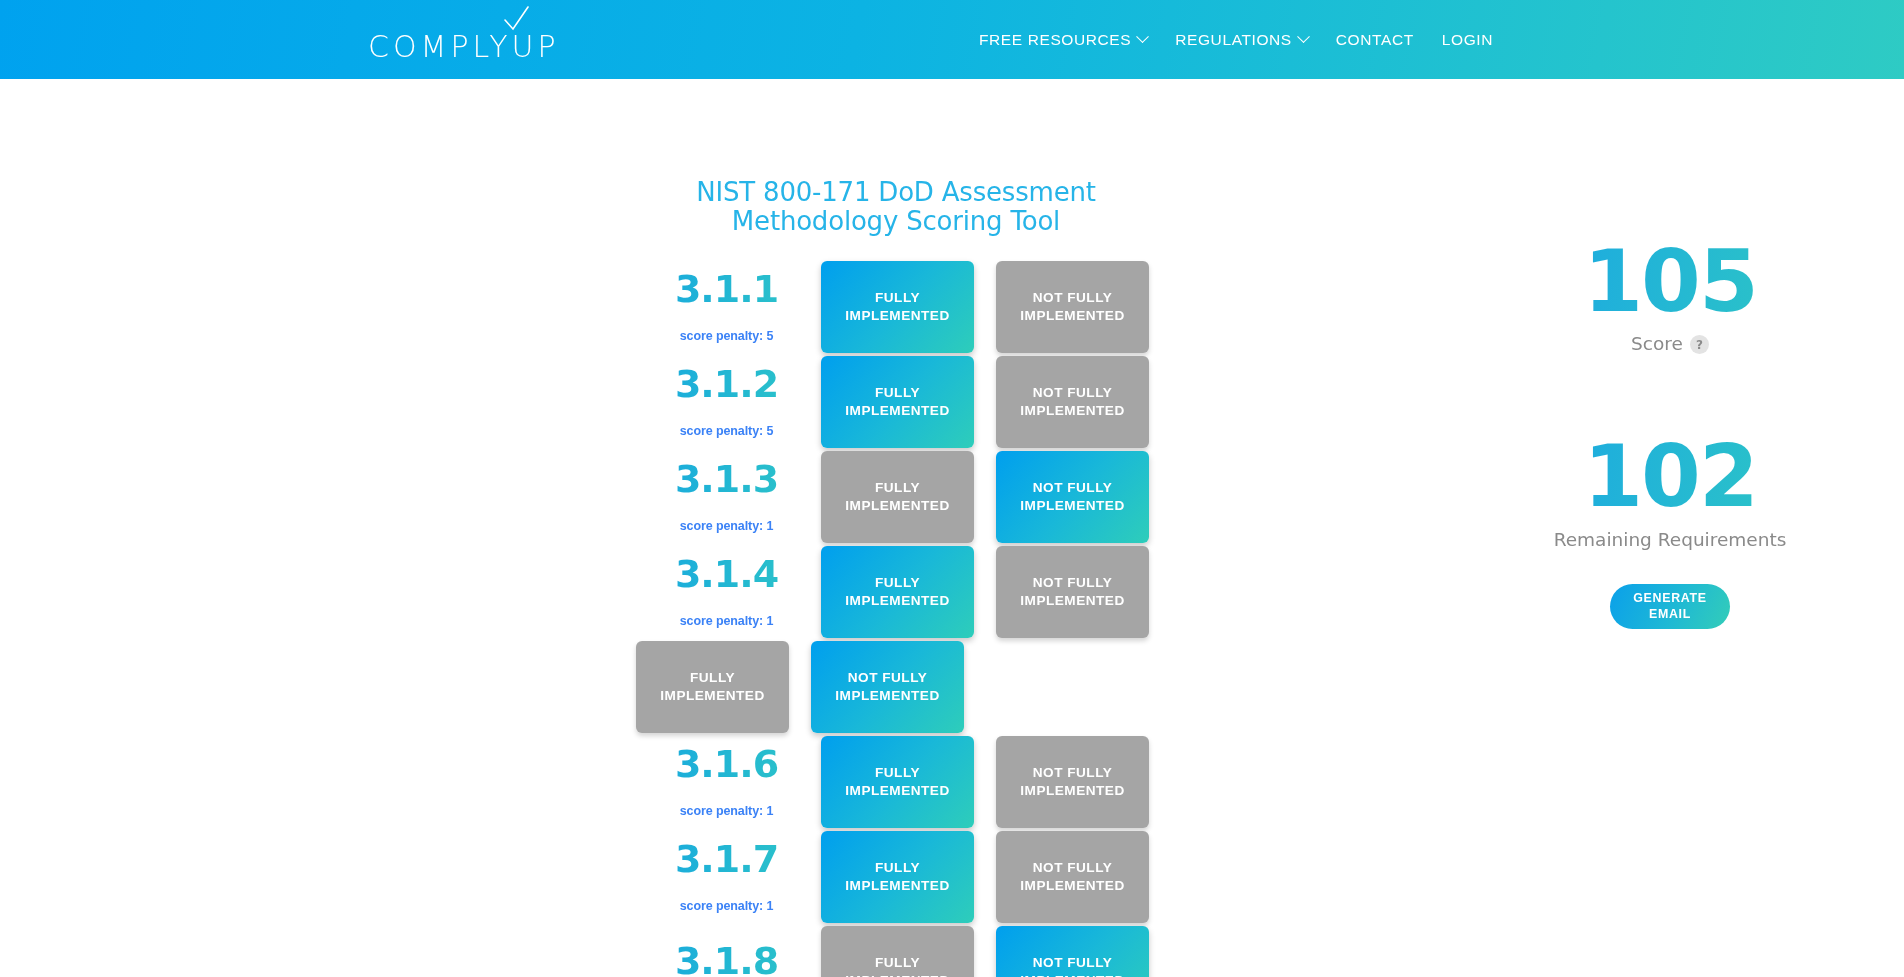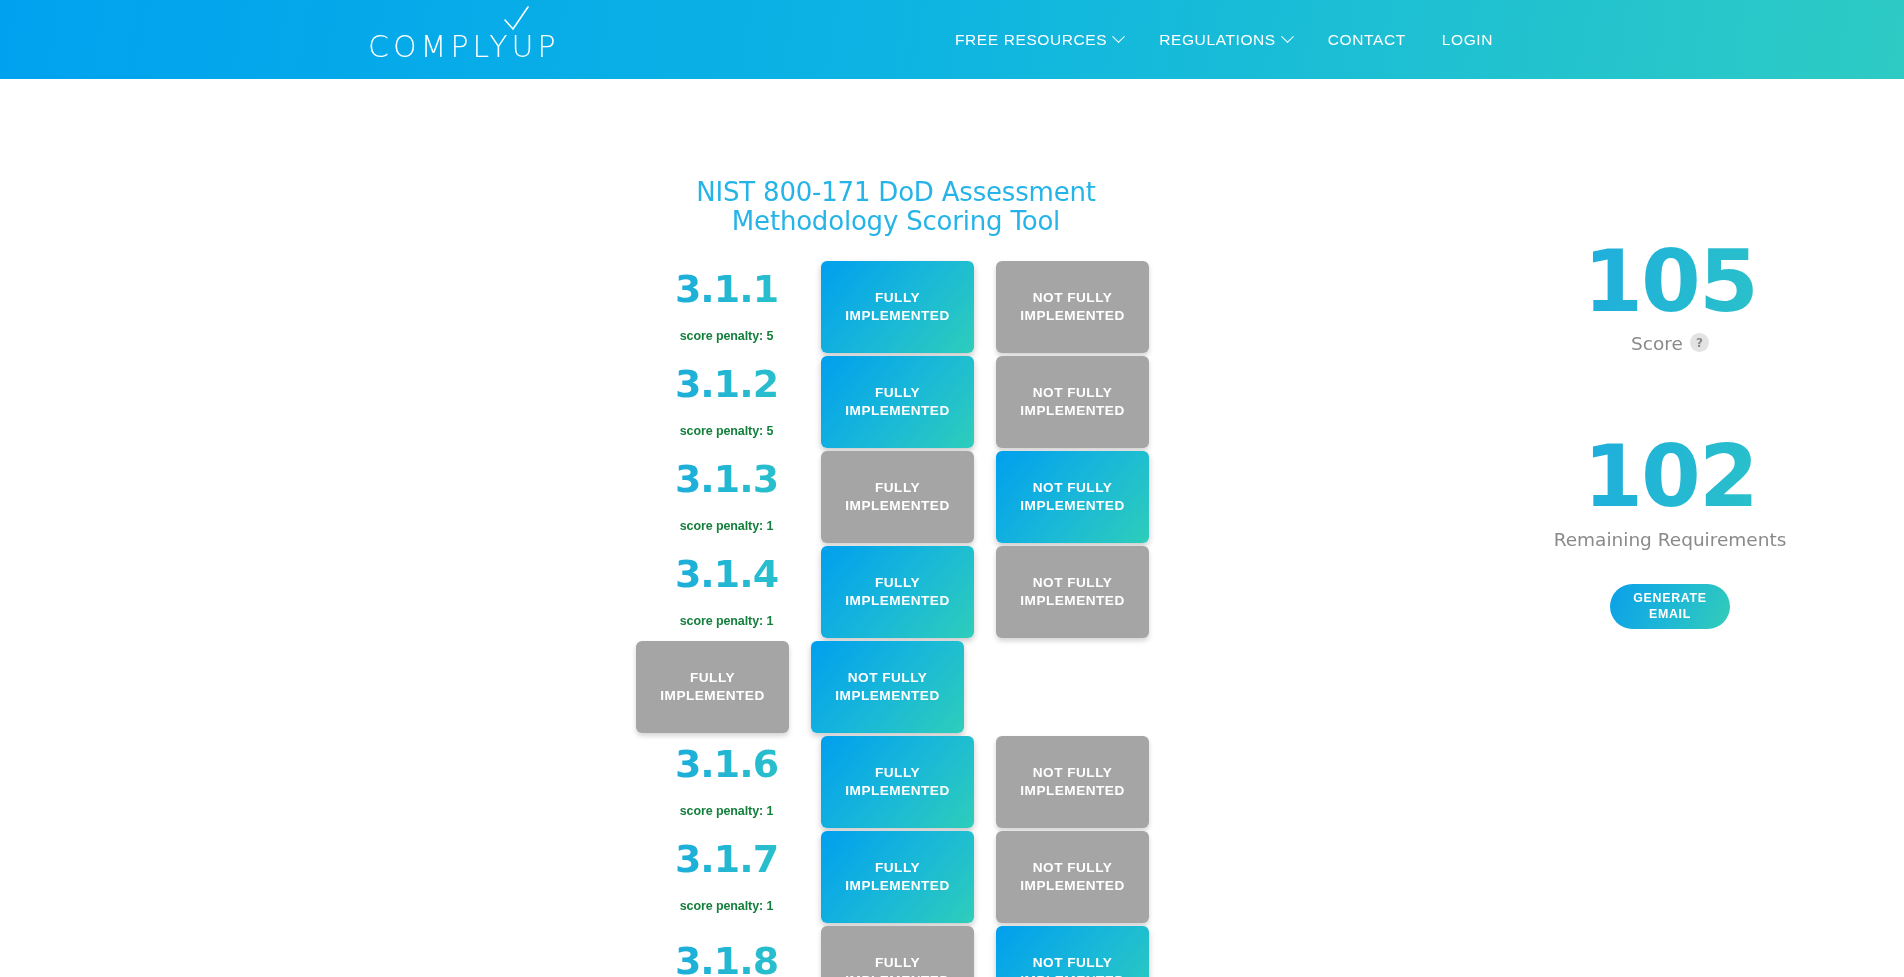--- a/index.html
+++ b/index.html
@@ -49,21 +49,21 @@
   }
 
   .main-nav {
     position: absolute;
     right: 0;
     left: 0;
     display: flex;
     justify-content: flex-end;
     align-items: center;
     padding-right: 397px;
-    gap: 8px;
+    gap: 0px;
   }
   .nav-item {
     color: #ffffff;
     font-size: 15.5px;
     letter-spacing: 0.6px;
     text-decoration: none;
     padding: 0 14px;
     display: flex;
     align-items: center;
     gap: 7px;
@@ -126,21 +126,21 @@
     background: linear-gradient(95deg, #17a7e0 0%, #2ec6c6 100%);
     -webkit-background-clip: text;
     background-clip: text;
     color: transparent;
     -webkit-text-fill-color: transparent;
     font-family: "DejaVu Sans", sans-serif;
   }
   .req-penalty {
     font-size: 12.5px;
     font-weight: 700;
-    color: #15803d;
+    color: #3b82f6;
     margin-top: 19px;
     letter-spacing: -0.1px;
   }
 
   .opt-btn {
     width: 153px;
     flex: 0 0 153px;
     height: 92px;
     margin-right: 22px;
     border: none;
@@ -182,21 +182,21 @@
     background: linear-gradient(100deg, #1aa7e4 0%, #2ec7c3 100%);
     -webkit-background-clip: text;
     background-clip: text;
     color: transparent;
     -webkit-text-fill-color: transparent;
     font-family: "DejaVu Sans", sans-serif;
   }
   .score-label-row {
     margin-top: 10px;
     display: flex;
-    align-items: flex-start;
+    align-items: flex-end;
     justify-content: center;
     gap: 7px;
     color: #8a8a8a;
     font-size: 18.5px;
     font-family: "DejaVu Sans", sans-serif;
   }
   .help-badge {
     width: 19px;
     height: 19px;
     border-radius: 50%;

